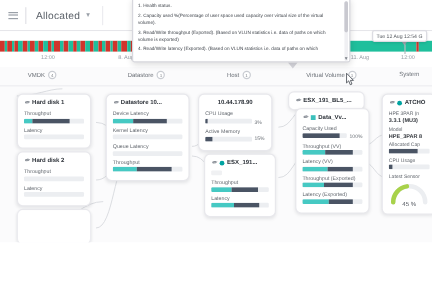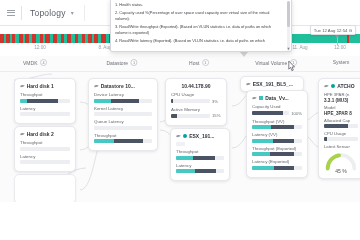--- a/index.html
+++ b/index.html
@@ -126,21 +126,21 @@
 <div id="app">
 
   <div class="header">
     <div class="hamburger">
       <i></i>
         <i></i>
         <i></i>
     </div>
     <div class="hdivider"></div>
     <div class="topology-sel">
-      <span>Topology</span>
+      <span>Allocated</span>
       <span class="caret">▾</span>
     </div>
     <div class="hdivider2"></div>
   </div>
 
   <div class="timeline-wrap">
     <div class="tl-bar" id="tl-bar">
         <div class="tl-seg" style="width: 1.2%; background: rgb(208, 52, 44);"></div>
         <div class="tl-seg" style="width: 0.8%; background: rgb(31, 191, 156);"></div>
         <div class="tl-seg" style="width: 1.4%; background: rgb(208, 52, 44);"></div>

